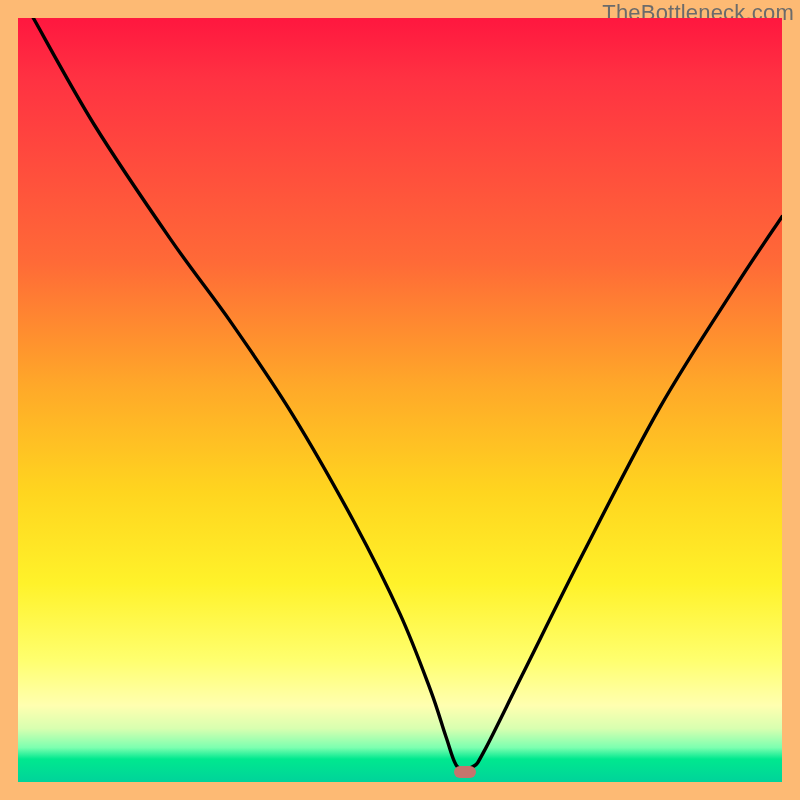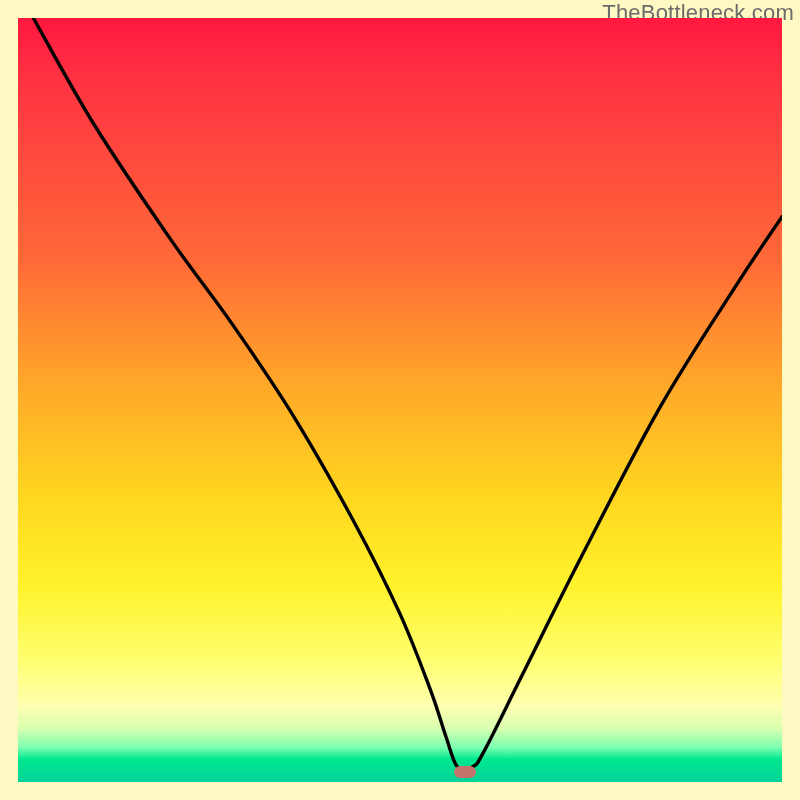--- a/index.html
+++ b/index.html
@@ -8,21 +8,21 @@
     width: 800px;
     height: 800px;
     background: #000;
     overflow: hidden;
     font-family: Arial, Helvetica, sans-serif;
   }
   .frame {
     position: relative;
     width: 800px;
     height: 800px;
-    background: #fef9c3;
+    background: #fdba74;
   }
   .plot-area {
     position: absolute;
     left: 18px;
     top: 18px;
     width: 764px;
     height: 764px;
     
     background: linear-gradient(
       to bottom,

